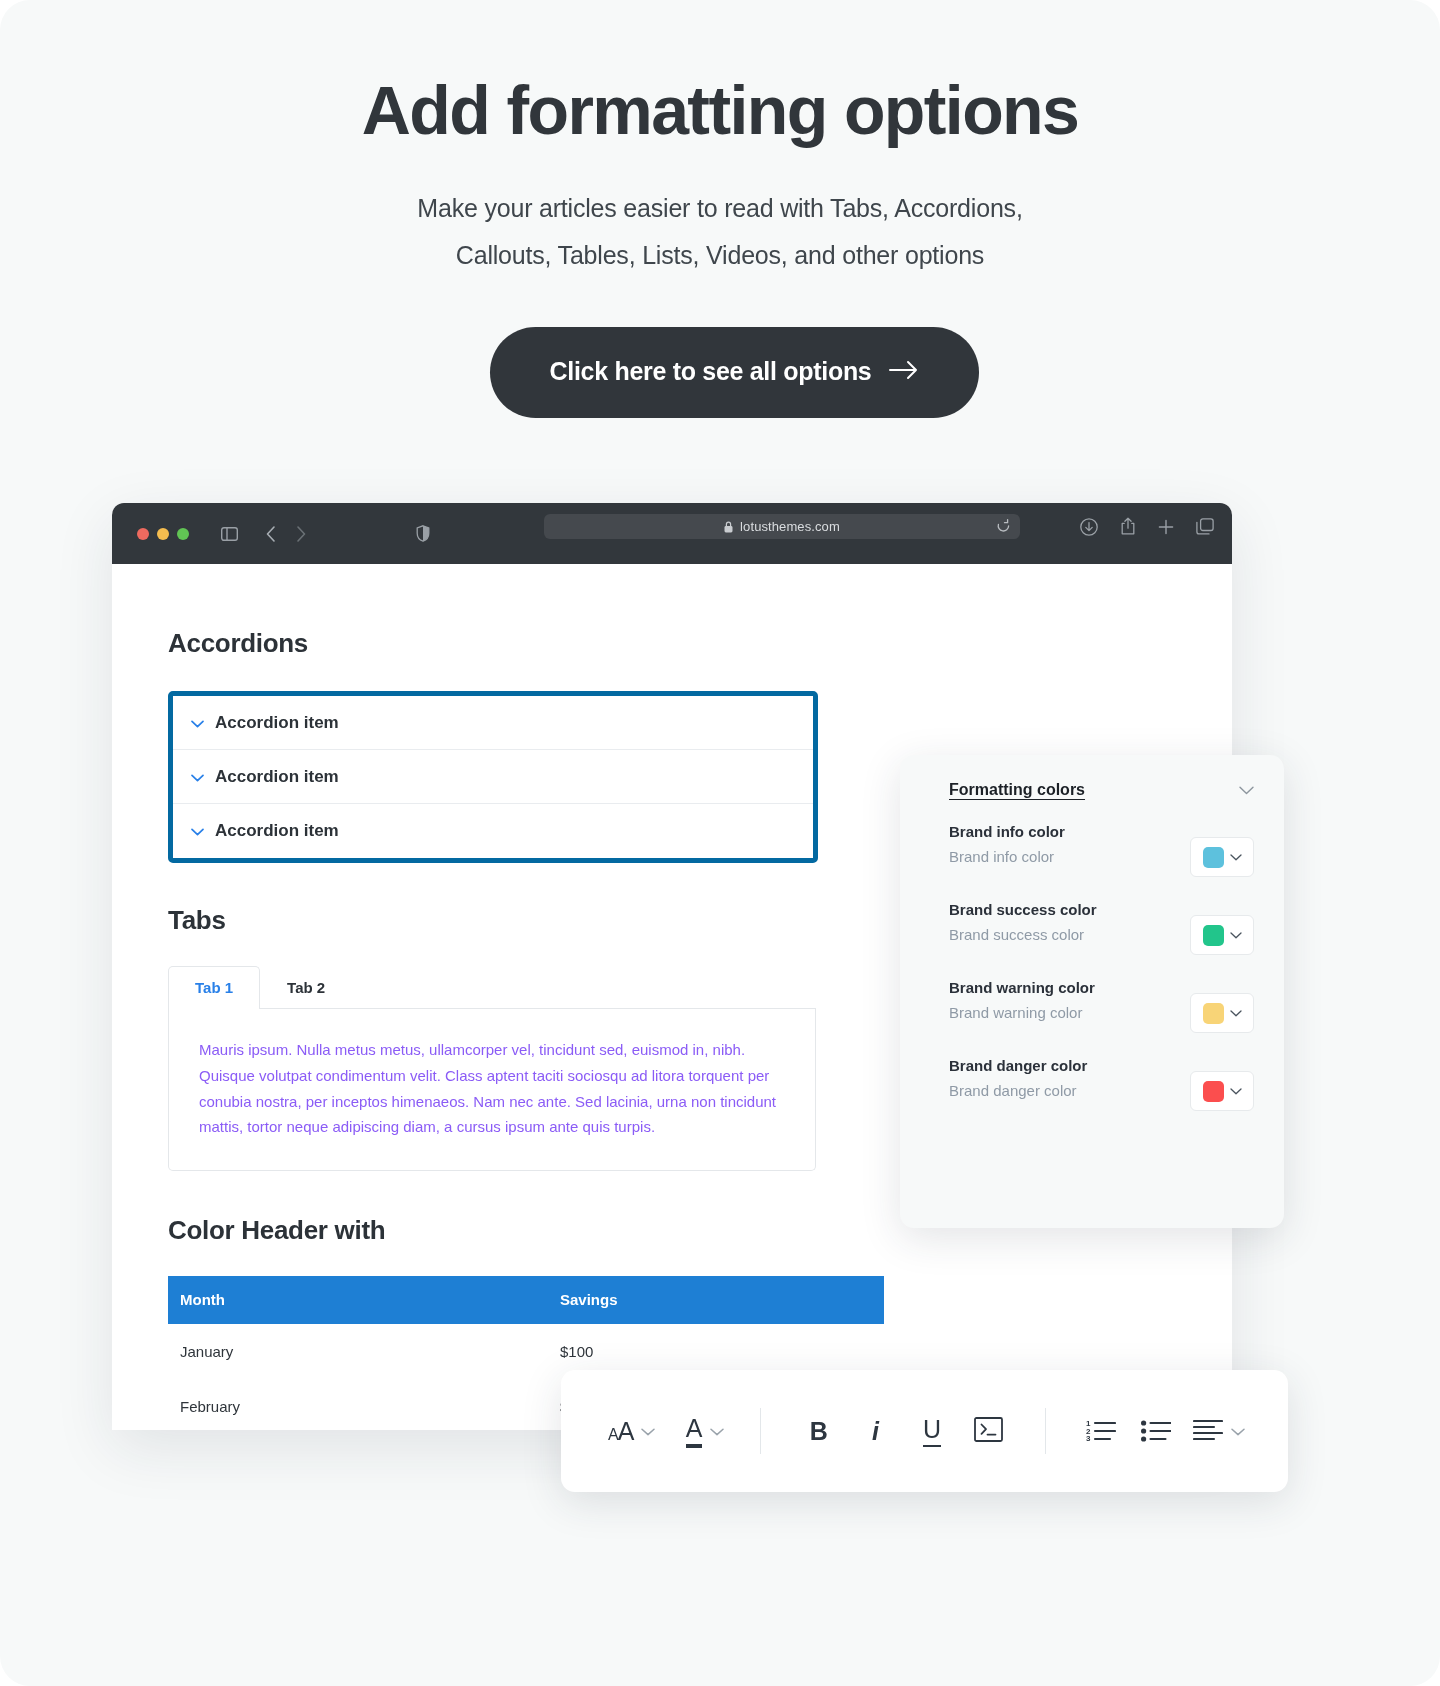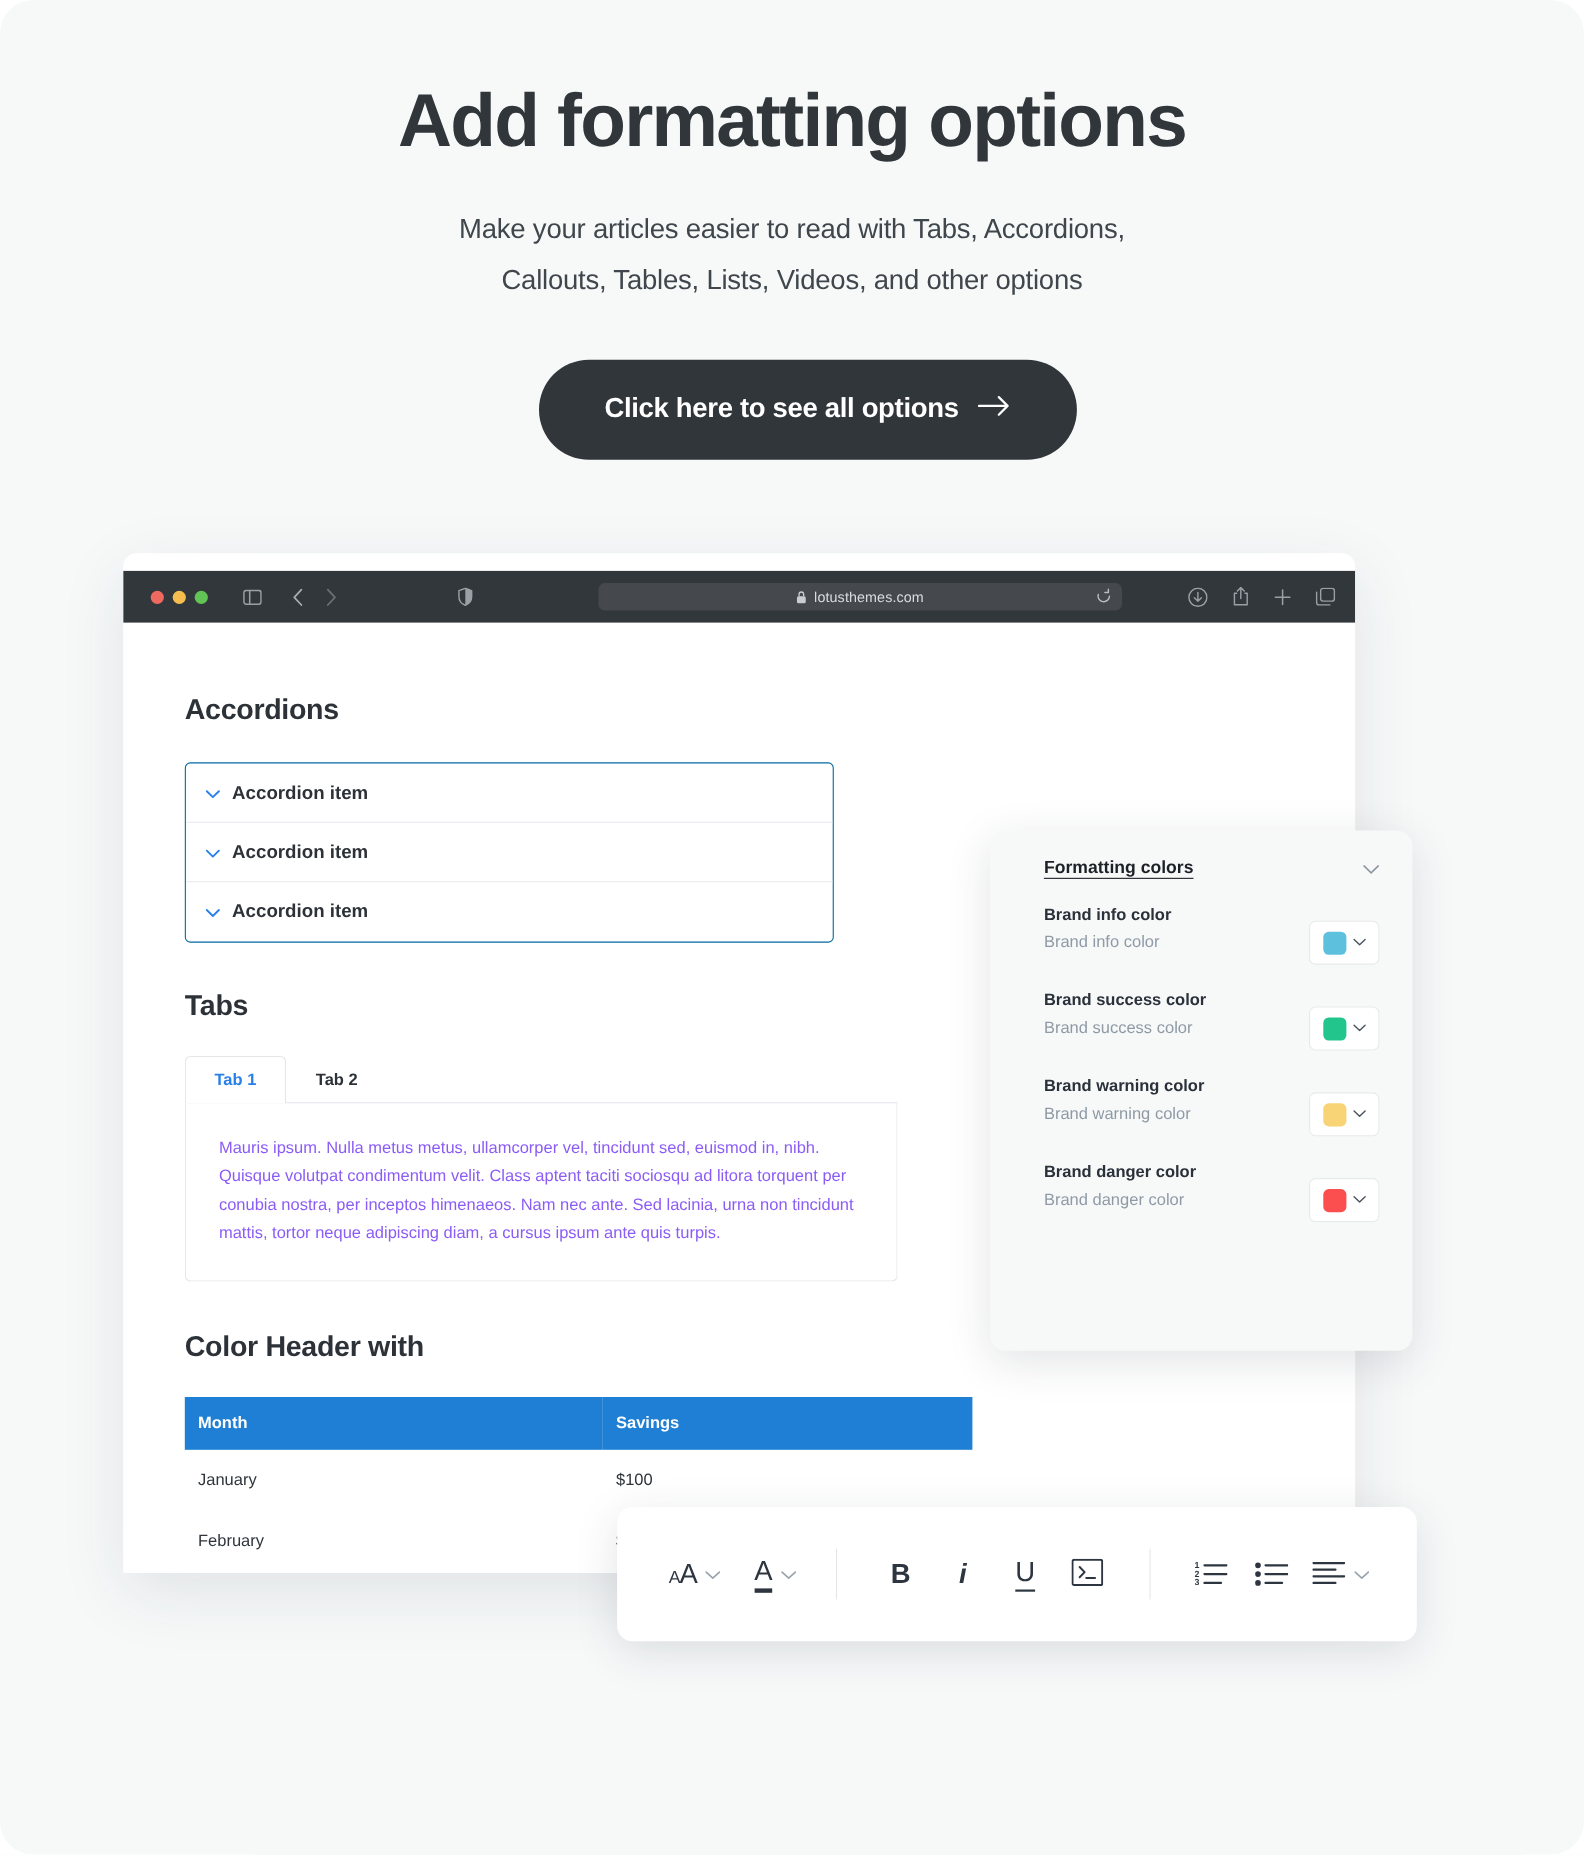--- a/index.html
+++ b/index.html
@@ -61,26 +61,25 @@
     top: 503px;
     width: 1120px;
     height: 927px;
     border-radius: 12px 12px 0 0;
     background: #ffffff;
     overflow: hidden;
     box-shadow: 0 18px 60px rgba(30,40,60,.10);
   }
   .browser-bar {
     position: relative;
-    height: 47px;
+    height: 61px;
     background: #32373c;
     display: flex;
     align-items: center;
     padding: 0 16px;
-    margin-top: 16px;
   }
   .lights { display: flex; gap: 8px; margin-left: 9px; }
   .light { width: 12px; height: 12px; border-radius: 50%; }
   .light.red { background: #ee6a5f; }
   .light.yellow { background: #f5bd4f; }
   .light.green { background: #61c454; }
 
   .bar-icon {
     color: #9aa0a6;
     display: inline-flex;
@@ -129,22 +128,22 @@
   .sec-p {
     margin-top: 22px;
     width: 566px;
     font-size: 15px;
     line-height: 1.6;
     color: #3a4046;
   }
 
   .accordion {
     margin-top: 32px;
-    width: 590px;
-    border: 1px solid #0369a1;
+    width: 650px;
+    border: 5px solid #0369a1;
     border-radius: 5px;
     background: #fff;
     overflow: hidden;
   }
   .acc-item {
     height: 54px;
     display: flex;
     align-items: center;
     padding-left: 18px;
     border-bottom: 1px solid #e9ecef;

